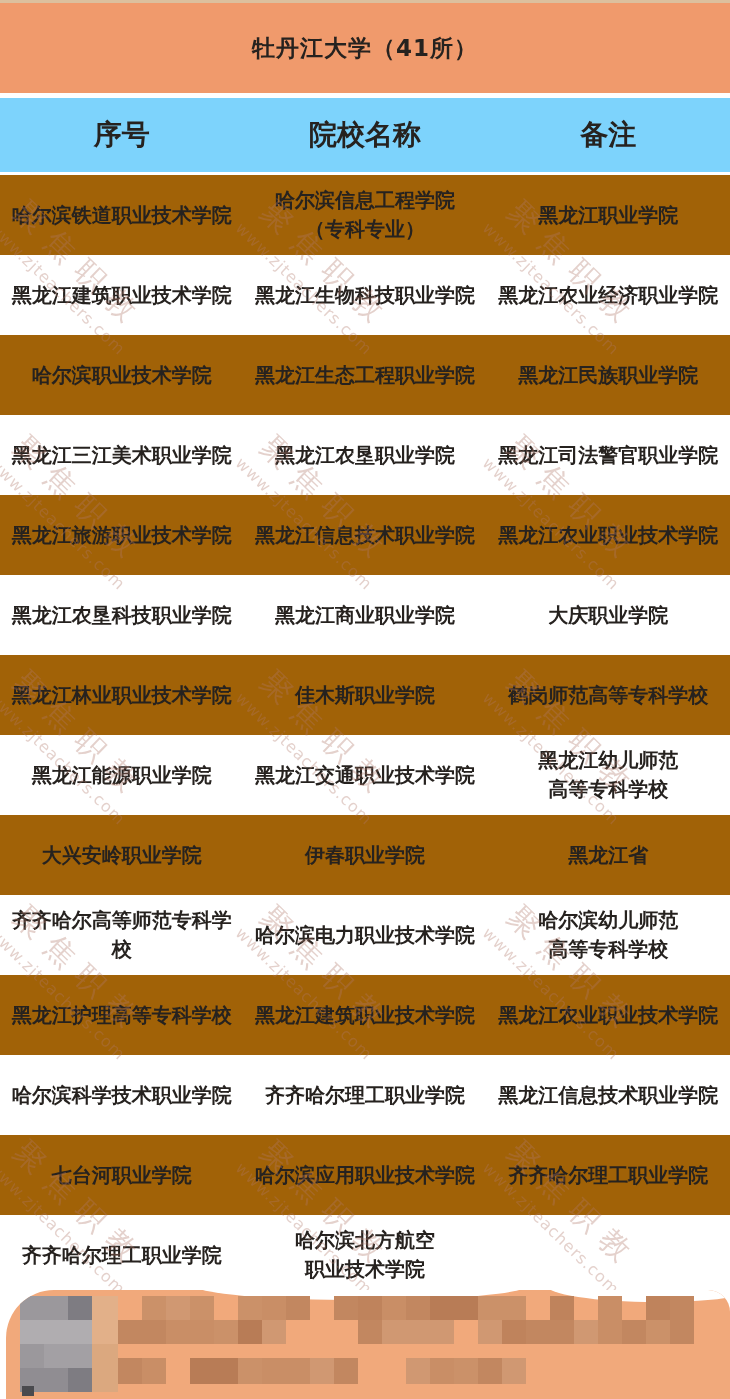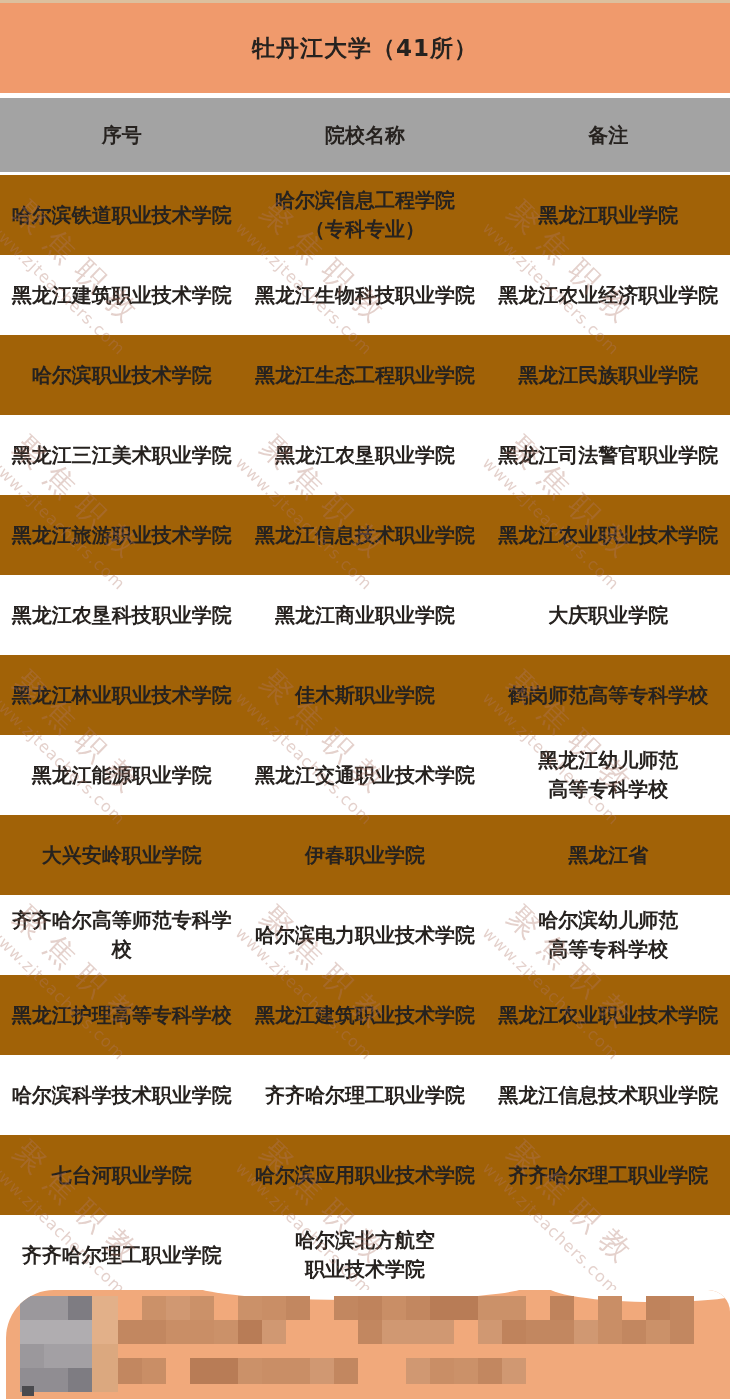--- a/index.html
+++ b/index.html
@@ -10,22 +10,22 @@
     color:#26221f;
   }
   
   .title-row{
     height:90px;background:#F09A6C;border-top:3px solid #DCC09E;
     display:flex;align-items:center;justify-content:center;
     font-size:23px;font-weight:bold;letter-spacing:1px;
   }
   .gap{height:5px;background:#fff;}
   .header-row{
-    height:74px;background:#a3a3a3;border-bottom:3px solid #fff;
-    display:flex;font-size:20px;font-weight:bold;text-align:right;
+    height:74px;background:#7dd3fc;border-bottom:3px solid #fff;
+    display:flex;font-size:28px;font-weight:bold;text-align:right;
   }
   .header-cell{flex:1;display:flex;align-items:center;justify-content:center;}
   .row{height:80px;display:flex;}
   .row.odd{background:#a16207;}
   .row.even{background:#ffffff;}
   .cell{
     flex:1;display:flex;align-items:center;justify-content:center;
     text-align:center;font-size:20px;font-weight:bold;line-height:29px;
     white-space:pre-line;padding:0 2px;box-sizing:border-box;
   }

